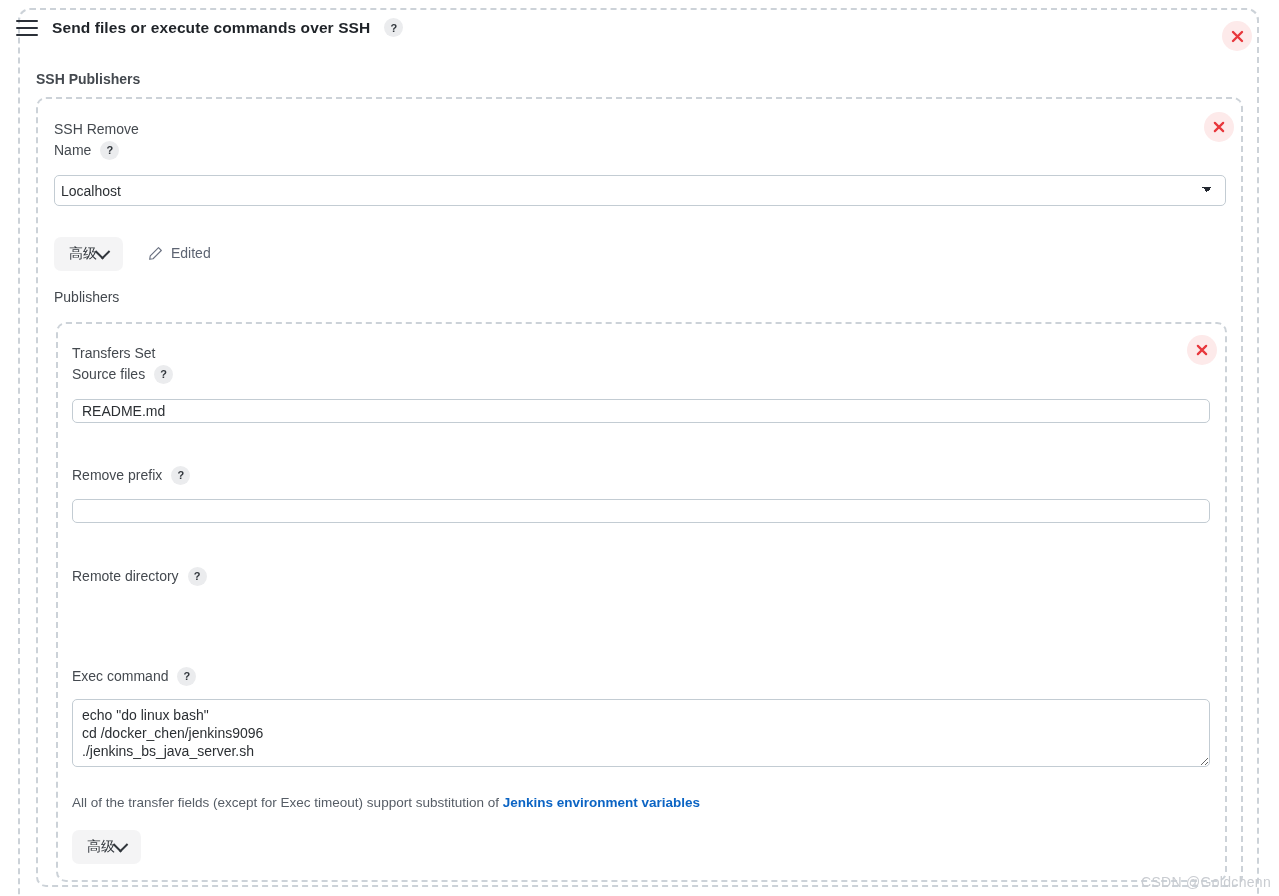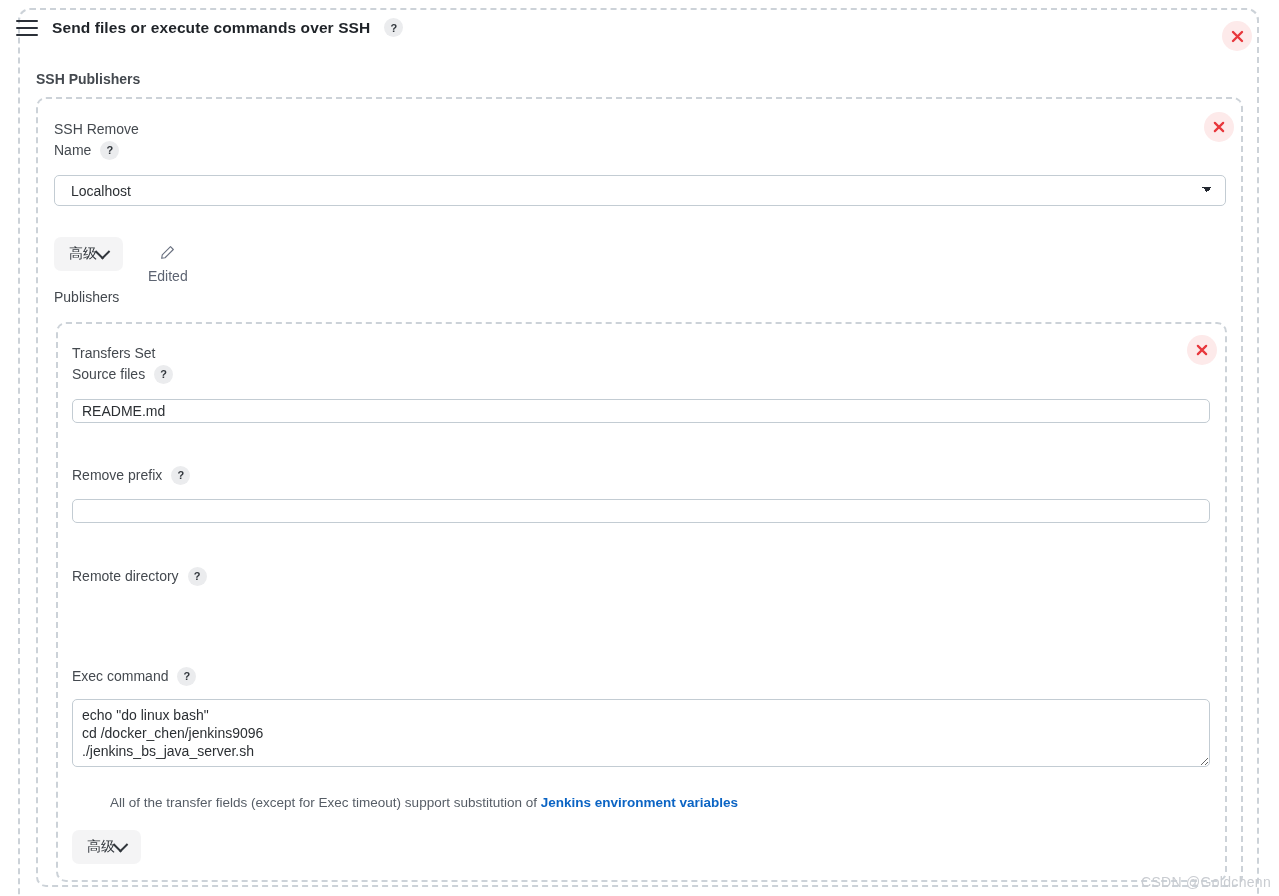--- a/index.html
+++ b/index.html
@@ -129,21 +129,21 @@
   .label-stack { line-height: 21px; }
 
   select.form-select {
     font-family: "Liberation Sans", sans-serif;
     font-size: 14px;
     color: #2b2f33;
     height: 31px;
     border: 1px solid #c3ccd3;
     border-radius: 5px;
     background: #fff;
-    padding: 0 16px;
+    padding: 0 6px;
     box-sizing: border-box;
     -webkit-appearance: none;
     appearance: none;
     background-image:
       linear-gradient(45deg, transparent 50%, #232830 50%),
       linear-gradient(135deg, #232830 50%, transparent 50%);
     background-position:
       calc(100% - 18px) calc(50% - 1px),
       calc(100% - 13px) calc(50% - 1px);
     background-size: 5px 5px, 5px 5px;
@@ -207,21 +207,20 @@
   textarea.form-textarea {
     resize: both;
     line-height: 18px;
     overflow: hidden;
     white-space: pre;
   }
 
   .note {
     font-size: 13.5px;
     color: #565d66;
-    margin-left: 38px;
   }
   .note a {
     color: #0b64c4;
     font-weight: bold;
     text-decoration: none;
   }
 
   .watermark {
     position: absolute;
     right: 8px;
@@ -274,21 +273,21 @@
 
   <select class="form-select" style="position:absolute; left:54px; top:175px; width:1172px;">
     <option>Localhost</option>
   </select>
 
   <button class="adv-btn" style="position:absolute; left:54px; top:237px;">
     <span>高级</span>
     <span class="chev"></span>
   </button>
 
-  <div class="edited" style="position:absolute; left:148px; top:245px;flex-direction:column;">
+  <div class="edited" style="position:absolute; left:148px; top:245px;">
     <svg width="15" height="15" viewBox="0 0 16 16">
       <path d="M11.2 1.8 L14.2 4.8 L5.4 13.6 L1.8 14.2 L2.4 10.6 Z" fill="none" stroke="#6a7180" stroke-width="1.2" stroke-linejoin="round"></path>
     </svg>
     <span>Edited</span>
   </div>
 
   <div class="section-label" style="left:54px; top:289px;">Publishers</div>
 
   <div class="transfer-block"></div>
 

